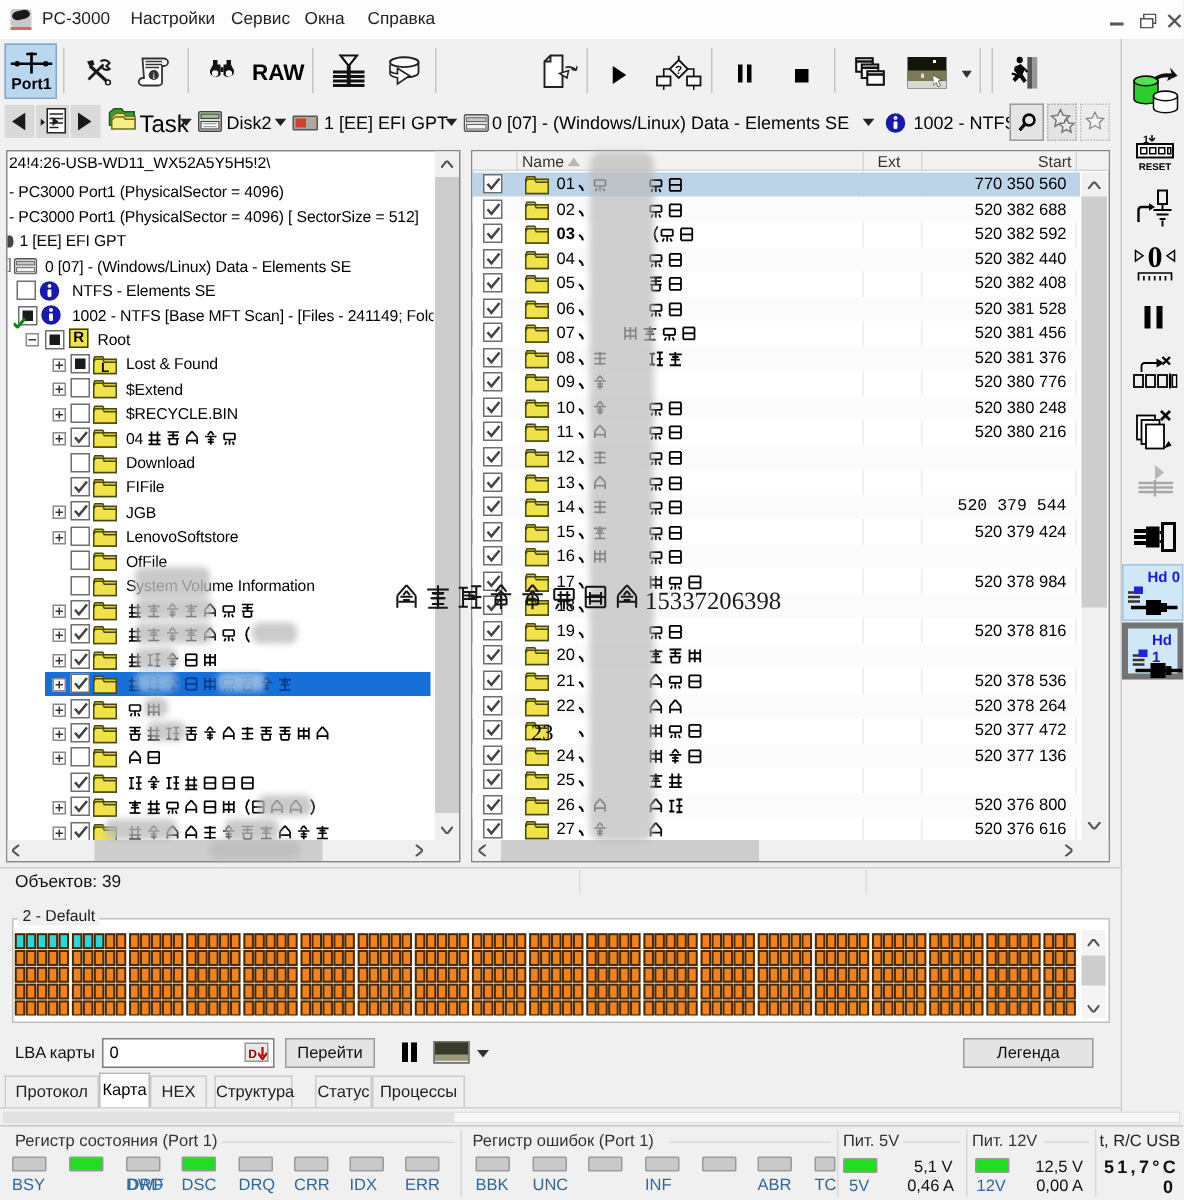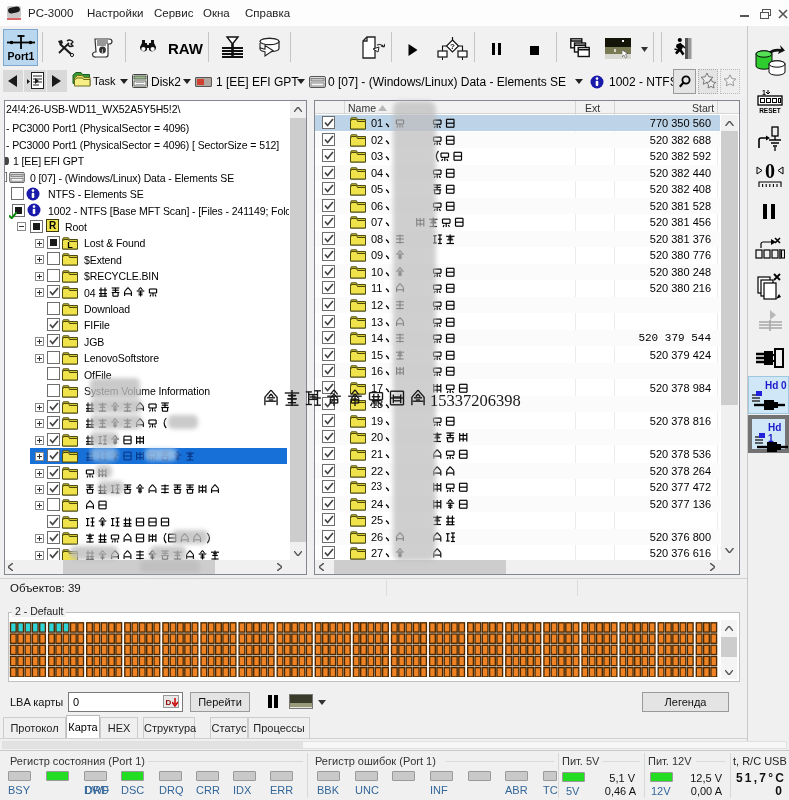--- a/index.html
+++ b/index.html
@@ -144,21 +144,21 @@
 </svg>
 <div class="abs" style="left:47px;top:70px;width:20px;height:22px;background:#d9d9d9;"></div>
 <svg class="abs" style="left:52px;top:75px" width="9" height="12" viewBox="0 0 9 12">
     <path d="M0 0 L9 6 L0 12z" fill="#1a1a1a"></path>
   </svg>
 <svg class="abs" style="left:72px;top:72px" width="19" height="17" viewBox="0 0 19 17">
 <path d="M1 3 l3-2.5 5 0 1.5 2 7 0 0 9 -16.5 0z" fill="#3a9a3a" stroke="#1c5c1c"></path>
 <path d="M2.5 6 l3-2.5 5 0 1.5 2 6 0 0 8 -15.5 0z" fill="#e8e060" stroke="#6c6c20"></path>
 <path d="M2.5 8 l2.5-2 5.5 0 1 1.5 6.5 0 0 6.5 -15.5 0z" fill="#f7ef85" stroke="#6c6c20"></path>
 </svg>
-<div class="abs" style="left:93px;top:75px;font-size:11px;">Task</div>
+<div class="abs" style="left:93px;top:75px;font-size:16px;">Task</div>
 <svg class="abs" style="left:120px;top:79px" width="8" height="5" viewBox="0 0 8 5">
     <path d="M0 0 h8 l-4 5z" fill="#222"></path>
   </svg>
 <svg class="abs" style="left:132px;top:74px" width="16" height="14" viewBox="0 0 16 14">
 <rect x="0.5" y="0.5" width="15" height="13" rx="1" fill="#e8f2e0" stroke="#444"></rect>
 <rect x="2" y="2" width="12" height="3" fill="#9cc08c" stroke="#444" stroke-width="0.8"></rect>
 <rect x="2" y="7" width="12" height="5" fill="#fff" stroke="#444" stroke-width="0.8"></rect>
 <path d="M3.5 8.5 h9 M3.5 10.5 h9" stroke="#888" stroke-width="0.7"></path>
 </svg>
 <div class="abs" style="left:151px;top:75px;font-size:12px;">Disk2</div>
@@ -1089,21 +1089,21 @@
 <div class="abs" style="left:614px;top:134px;width:97px;text-align:right;font-size:11px;">520 382 688</div>
 <div class="abs" style="left:322px;top:149px;width:13px;height:13px;background:#fff;border:1px solid #6e6e6e;">
     <svg class="abs" style="left:1px;top:1px" width="10" height="9" viewBox="0 0 10 9">
       <path d="M1 4.5 l2.6 3 L9 1" fill="none" stroke="#444" stroke-width="1.7"></path>
     </svg>
   </div>
 <svg class="abs" style="left:350px;top:150px" width="16" height="13" viewBox="0 0 16 13">
 <path d="M0.5 2.5 l0.8-1.7 5.2 0 .9 1.7 8.1 0 0 9.5 -15 0z" fill="#d8c832" stroke="#4a4a10"></path>
 <path d="M0.5 4.5 l1-2 5 0 1 2 8 0 0 7.5 -15 0z" fill="#f0e24a" stroke="#4a4a10"></path>
   </svg>
-<div class="abs" style="left:371px;top:150px;font-size:11px;">03</div>
+<div class="abs" style="left:371px;top:150px;font-size:11px;font-weight:bold;">03</div>
 <svg class="abs" style="left:383px;top:150px" width="13" height="14" viewBox="0 0 13 14">
     <path d="M3.0 6.6 q2.2 1.2 2.6 3.6" fill="none" stroke="#000" stroke-width="1.37"></path>
   </svg>
 <svg class="abs" style="left:431px;top:150px" width="35" height="14" viewBox="0 0 35 14">
     <path d="M7.5 1.0 q-4.4 5.2 0 10.5" fill="none" stroke="#000" stroke-width="1.19"></path>
     <line x1="10.0" y1="3.1" x2="17.5" y2="3.1" stroke="#000" stroke-width="1.19"></line>
     <line x1="10.0" y1="3.1" x2="10.0" y2="7.3" stroke="#000" stroke-width="1.19"></line>
     <line x1="17.5" y1="3.1" x2="17.5" y2="7.3" stroke="#000" stroke-width="1.19"></line>
     <line x1="10.0" y1="7.3" x2="17.5" y2="7.3" stroke="#000" stroke-width="1.19"></line>
     <line x1="11.7" y1="8.9" x2="10.6" y2="11.0" stroke="#000" stroke-width="1.19"></line>
@@ -1712,21 +1712,21 @@
 <div class="abs" style="left:614px;top:465px;width:97px;text-align:right;font-size:11px;">520 378 264</div>
 <div class="abs" style="left:322px;top:480px;width:13px;height:13px;background:#fff;border:1px solid #6e6e6e;">
     <svg class="abs" style="left:1px;top:1px" width="10" height="9" viewBox="0 0 10 9">
       <path d="M1 4.5 l2.6 3 L9 1" fill="none" stroke="#444" stroke-width="1.7"></path>
     </svg>
   </div>
 <svg class="abs" style="left:350px;top:481px" width="16" height="13" viewBox="0 0 16 13">
 <path d="M0.5 2.5 l0.8-1.7 5.2 0 .9 1.7 8.1 0 0 9.5 -15 0z" fill="#d8c832" stroke="#4a4a10"></path>
 <path d="M0.5 4.5 l1-2 5 0 1 2 8 0 0 7.5 -15 0z" fill="#f0e24a" stroke="#4a4a10"></path>
   </svg>
-<div class="abs" style="left:371px;top:481px;font-size:10px;">23</div>
+<div class="abs" style="left:354px;top:481px;font-size:15px;font-family:Liberation Serif, serif;">23</div>
 <svg class="abs" style="left:383px;top:481px" width="13" height="14" viewBox="0 0 13 14">
     <path d="M3.0 6.6 q2.2 1.2 2.6 3.6" fill="none" stroke="#000" stroke-width="1.37"></path>
   </svg>
 <svg class="abs" style="left:431px;top:481px" width="41" height="14" viewBox="0 0 41 14">
     <line x1="2.7" y1="2.0" x2="2.7" y2="10.5" stroke="#000" stroke-width="1.19"></line>
     <line x1="9.8" y1="2.0" x2="9.8" y2="10.5" stroke="#000" stroke-width="1.19"></line>
     <line x1="2.7" y1="4.4" x2="9.8" y2="4.4" stroke="#000" stroke-width="1.19"></line>
     <line x1="2.7" y1="8.1" x2="9.8" y2="8.1" stroke="#000" stroke-width="1.19"></line>
     <line x1="6.2" y1="2.0" x2="6.2" y2="10.5" stroke="#000" stroke-width="1.19"></line>
     <line x1="15.5" y1="3.1" x2="23.0" y2="3.1" stroke="#000" stroke-width="1.19"></line>

